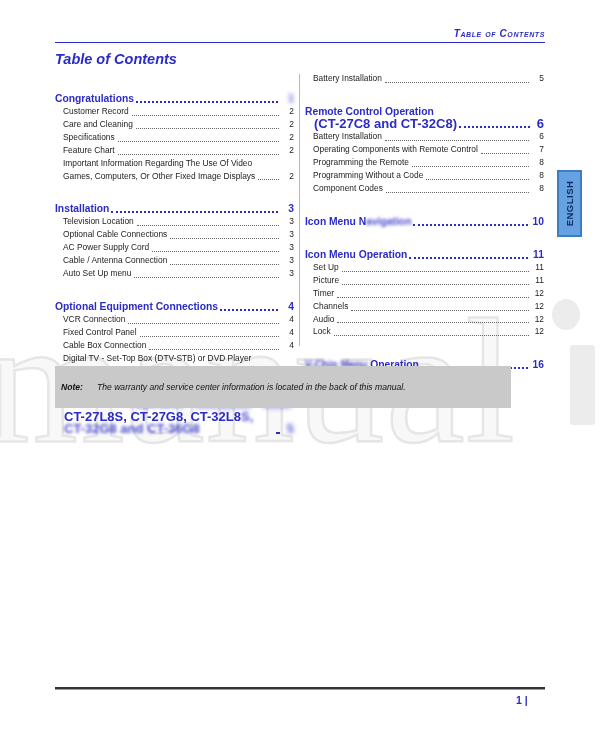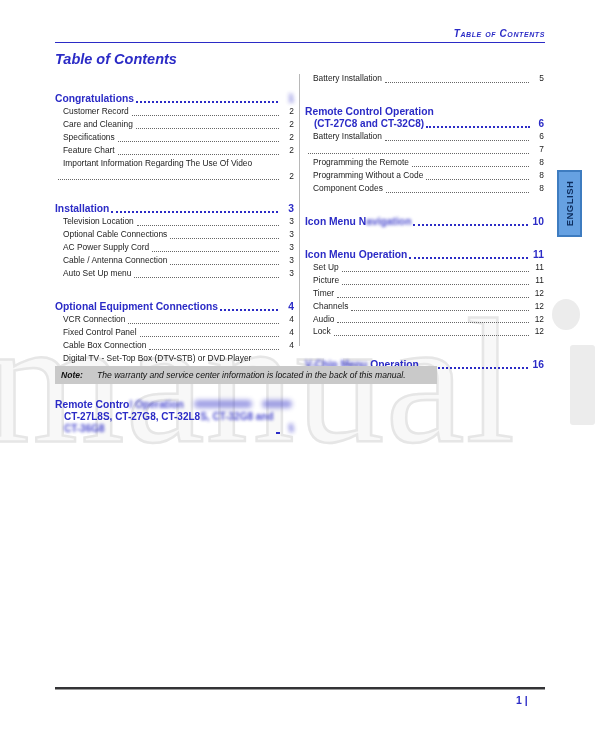--- a/index.html
+++ b/index.html
@@ -31,32 +31,32 @@
   .row{display:flex;align-items:flex-end;}
   .sub{font-size:8.4px;line-height:12.9px;color:var(--ink);}
   .sub .lbl{padding-left:8px;}
   .sub.indent2 .lbl{padding-left:16px;}
   .dots{flex:1;border-bottom:1px dotted #666;margin:0 2px 2px 3px;min-width:4px;}
   .pg{min-width:13px;text-align:right;flex-shrink:0;}
 
   .h1{font-size:10.3px;font-weight:bold;line-height:13px;margin-top:20px;color:var(--blue);}
   .h1 .dots{border-bottom:2px dotted var(--blue);margin:0 1px 2px 2px;}
   .h1 .pg{min-width:15px;}
-  .h1sub{font-size:10px;font-weight:bold;color:var(--blue);line-height:12.5px;}
+  .h1sub{font-size:13px;font-weight:bold;color:var(--blue);line-height:12.5px;}
   .h1sub .lbl{padding-left:9px;}
   .h1sub .dots{border-bottom:2px dotted var(--blue);margin:0 1px 2px 2px;}
 
   .b-part{filter:blur(1.6px);opacity:.85;}
   .b-light{filter:blur(0.7px);}
   .b-full{filter:blur(2px);opacity:.8;}
   .blob{display:inline-block;height:8px;background:#4040cc;opacity:.5;filter:blur(2.5px);
     border-radius:5px;margin-left:10px;align-self:center;flex-shrink:0;}
 
-  .note{position:absolute;left:55px;top:366px;width:382px;background:var(--notebg);
-    padding:4px 6px;font-style:italic;font-size:8.6px;color:#111;z-index:2;}
+  .note{position:absolute;left:55px;top:366px;width:456px;background:var(--notebg);
+    padding:16px 6px;font-style:italic;font-size:8.6px;color:#111;z-index:2;}
   .note-label{font-weight:bold;margin-right:14px;}
 
   .tab{position:absolute;left:557px;top:170px;width:25px;height:67px;background:var(--tabfill);
     border:2px solid var(--tabborder);display:flex;align-items:center;justify-content:center;z-index:2;}
   .tabtxt{transform:rotate(-90deg);font-size:9.5px;font-weight:bold;color:var(--tabtext);
     letter-spacing:.5px;white-space:nowrap;}
 
   .footrule{position:absolute;left:55px;top:687px;width:490px;height:3px;background:#333336;
     border-bottom:1px solid #9a9a9a;z-index:1;}
   .footpg{position:absolute;left:516px;top:694px;font-size:10.5px;font-weight:bold;color:var(--blue);z-index:1;}
@@ -97,20 +97,21 @@
           </div>
           <div class="row sub">
             <span class="lbl">Feature Chart</span>
             <span class="dots"></span>
             <span class="pg">2</span>
           </div>
           <div class="row sub">
             <span class="lbl">Important Information Regarding The Use Of Video</span>
           </div>
           <div class="row sub">
+            <span class="lbl">Games, Computers, Or Other Fixed Image Displays</span>
             <span class="dots"></span>
             <span class="pg">2</span>
           </div>
           <div class="row h1">
             <span class="lbl">Installation</span>
             <span class="dots"></span>
             <span class="pg">3</span>
           </div>
           <div class="row sub">
             <span class="lbl">Television Location</span>
@@ -190,20 +191,21 @@
             <span class="lbl b-light">(CT-27C8 and CT-32C8)</span>
             <span class="dots"></span>
             <span class="pg">6</span>
           </div>
           <div class="row sub">
             <span class="lbl">Battery Installation</span>
             <span class="dots"></span>
             <span class="pg">6</span>
           </div>
           <div class="row sub">
+            <span class="lbl">Operating Components with Remote Control</span>
             <span class="dots"></span>
             <span class="pg">7</span>
           </div>
           <div class="row sub">
             <span class="lbl">Programming the Remote</span>
             <span class="dots"></span>
             <span class="pg">8</span>
           </div>
           <div class="row sub">
             <span class="lbl">Programming Without a Code</span>

